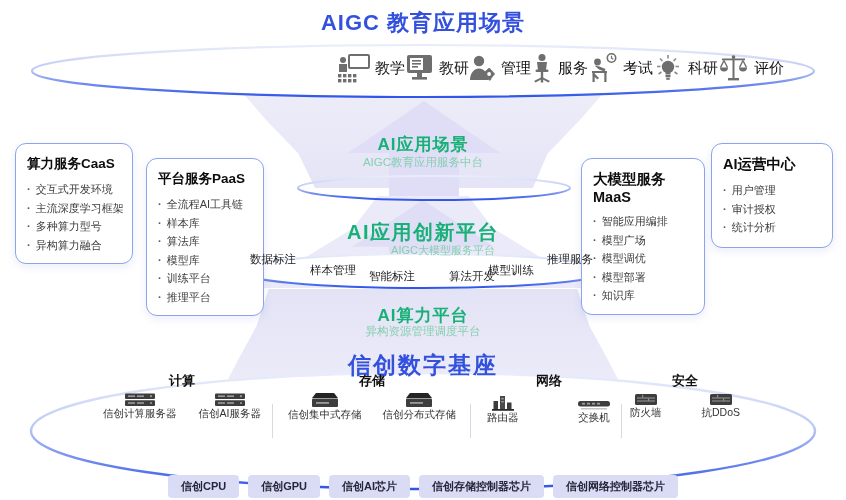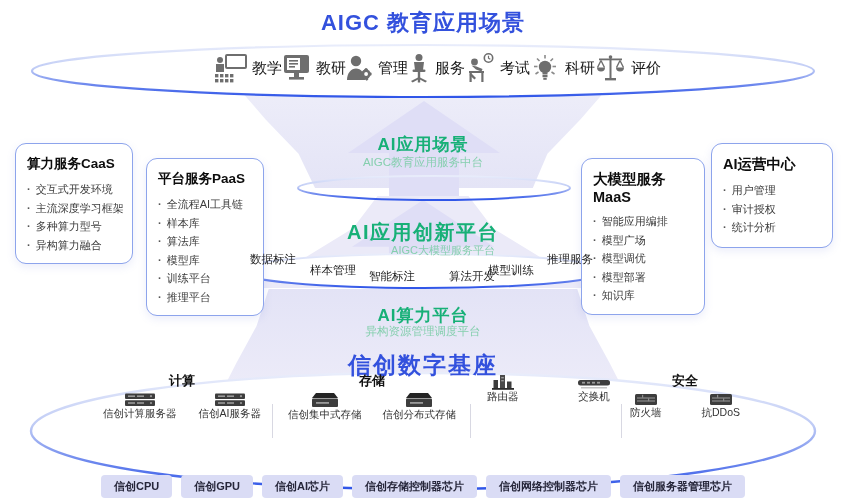--- a/index.html
+++ b/index.html
@@ -17,22 +17,22 @@
   .funnel2{left:248px;top:196px;width:350px;height:92px;background:#ebeaf8;
     clip-path:polygon(37% 0,63% 0,70% 35%,85% 70%,100% 100%,0 100%,15% 70%,30% 35%);}
   .arrow2{left:352px;top:200px;width:142px;height:85px;background:#dfdef6;
     clip-path:polygon(50% 0,100% 55%,74% 55%,74% 100%,26% 100%,26% 55%,0 55%);}
   .funnel3{left:220px;top:289px;width:406px;height:106px;
     background:linear-gradient(180deg,#e3e3f6 0%,#edecf9 100%);
     clip-path:polygon(12% 0,88% 0,91% 35%,96% 70%,100% 100%,0 100%,4% 70%,9% 35%);}
   
   .page-title{left:0;top:8px;width:100%;text-align:center;font-size:22px;font-weight:600;
     color:#3351dd;letter-spacing:1px;}
-  .scen-row{left:76px;top:46px;width:722px;height:44px;display:flex;
-    justify-content:center;align-items:center;}
+  .scen-row{left:62px;top:46px;width:722px;height:44px;display:flex;
+    justify-content:flex-end;align-items:center;}
   .scen{display:flex;align-items:center;gap:5px;}
   .scen .lbl{font-size:15px;font-weight:500;color:#161616;}
   .card{background:#fff;border:1.4px solid #8da4ec;border-radius:11px;
     box-shadow:0 3px 8px rgba(110,130,220,.14);padding:11px 9px 9px 11px;box-sizing:border-box;}
   .card h3{margin:0 0 7px 0;font-size:13.5px;font-weight:700;color:#0d0d0d;}
   .card ul{margin:0;padding:0;list-style:none;}
   .card li{font-size:11px;color:#3c3c3c;line-height:18.5px;white-space:nowrap;}
   .card li::before{content:"·";font-weight:700;color:#555;margin-right:5px;}
   .gtitle{left:0;width:100%;text-align:center;font-weight:700;color:#17b077;}
   .gsub{left:0;width:100%;text-align:center;color:#85cfae;}
@@ -291,20 +291,21 @@
           <path d="M5 0h18l4 5H1z" fill="#242424"></path>
           <rect x="1" y="5.5" width="26" height="8.5" rx="1" fill="#3d3d3d"></rect>
           <rect x="5" y="9" width="13" height="1.8" fill="#9a9a9a"></rect>
         </svg>
         <span class="dlbl">信创分布式存储</span>
       </div>
     </div>
   </div>
 
   <div class="abs cat" style="left:487px;width:124px;">
+    <h4>网络</h4>
     <div class="devs">
       <div class="dev">
         <svg class="ic" width="22" height="18" viewBox="0 0 22 18">
           <rect x="1.5" y="8" width="4.5" height="8" fill="#3d3d3d"></rect>
           <rect x="8" y="3" width="5" height="13" fill="#4a4a4a"></rect>
           <rect x="15" y="9.5" width="4.5" height="6.5" fill="#3d3d3d"></rect>
           <rect x="0" y="16" width="22" height="1.8" fill="#2c2c2c"></rect>
           <rect x="9.2" y="5" width="2.6" height="1.4" fill="#9a9a9a"></rect>
             <rect x="9.2" y="8" width="2.6" height="1.4" fill="#9a9a9a"></rect>
         </svg>
@@ -353,16 +354,15 @@
   <div class="abs vdiv" style="left:272px;"></div>
   <div class="abs vdiv" style="left:470px;"></div>
   <div class="abs vdiv" style="left:621px;"></div>
 
   <div class="abs chips">
     <span class="chip">信创CPU</span>
     <span class="chip">信创GPU</span>
     <span class="chip">信创AI芯片</span>
     <span class="chip">信创存储控制器芯片</span>
     <span class="chip">信创网络控制器芯片</span>
-    <span class="chip">信创服务器管理芯片</span>
   </div>
 
 </div>
 
 </body></html>

